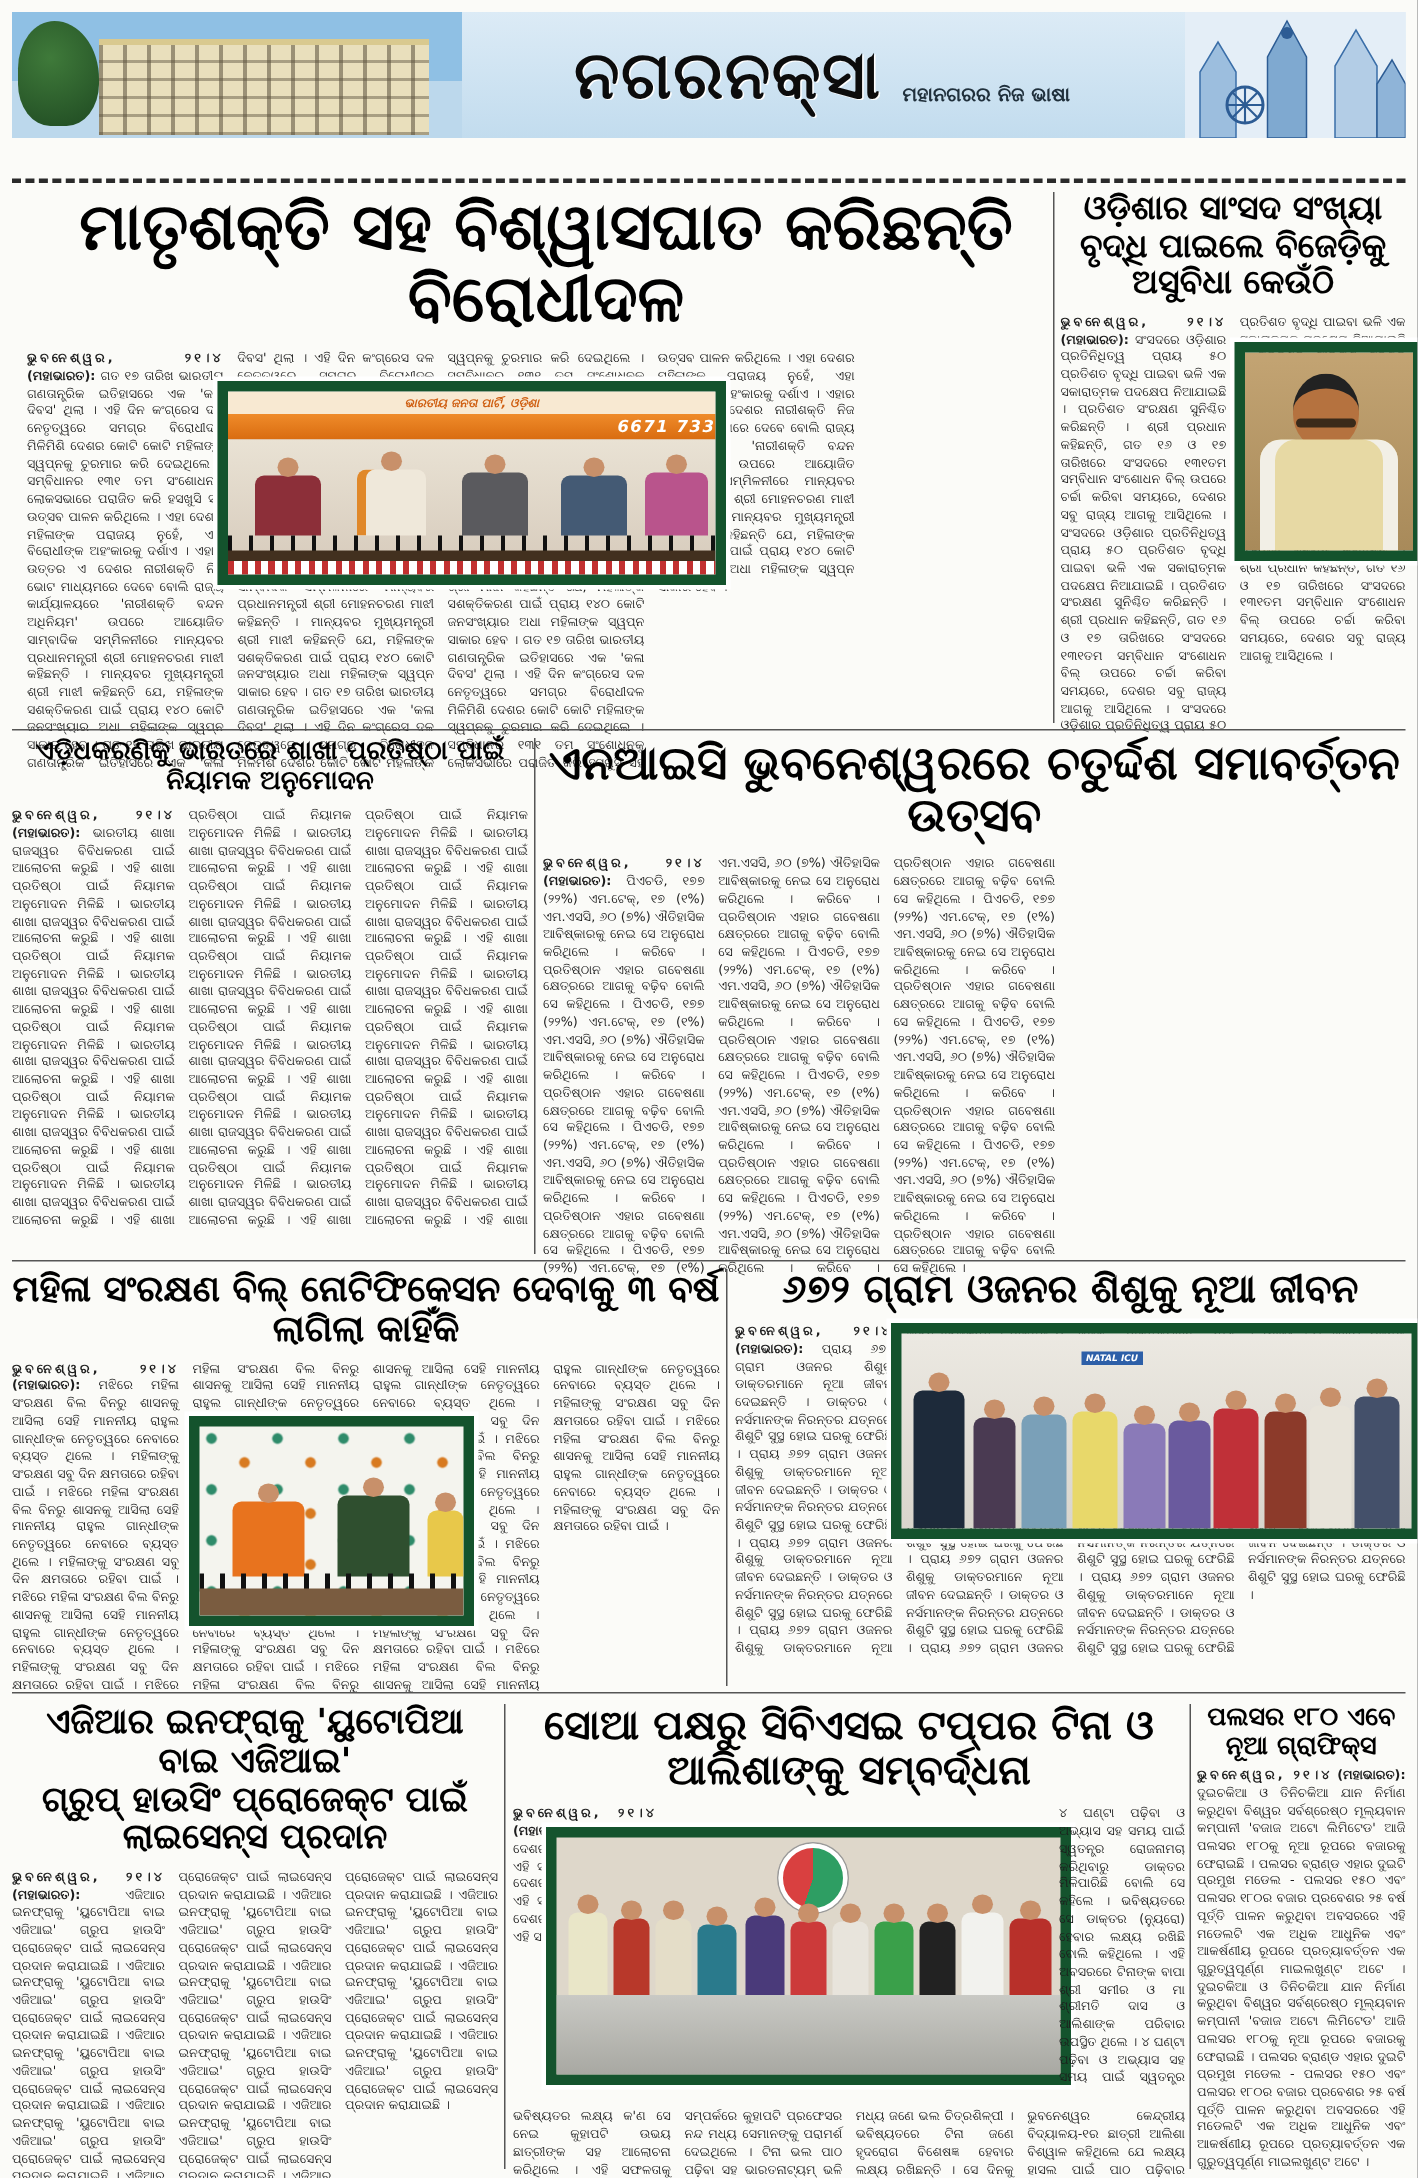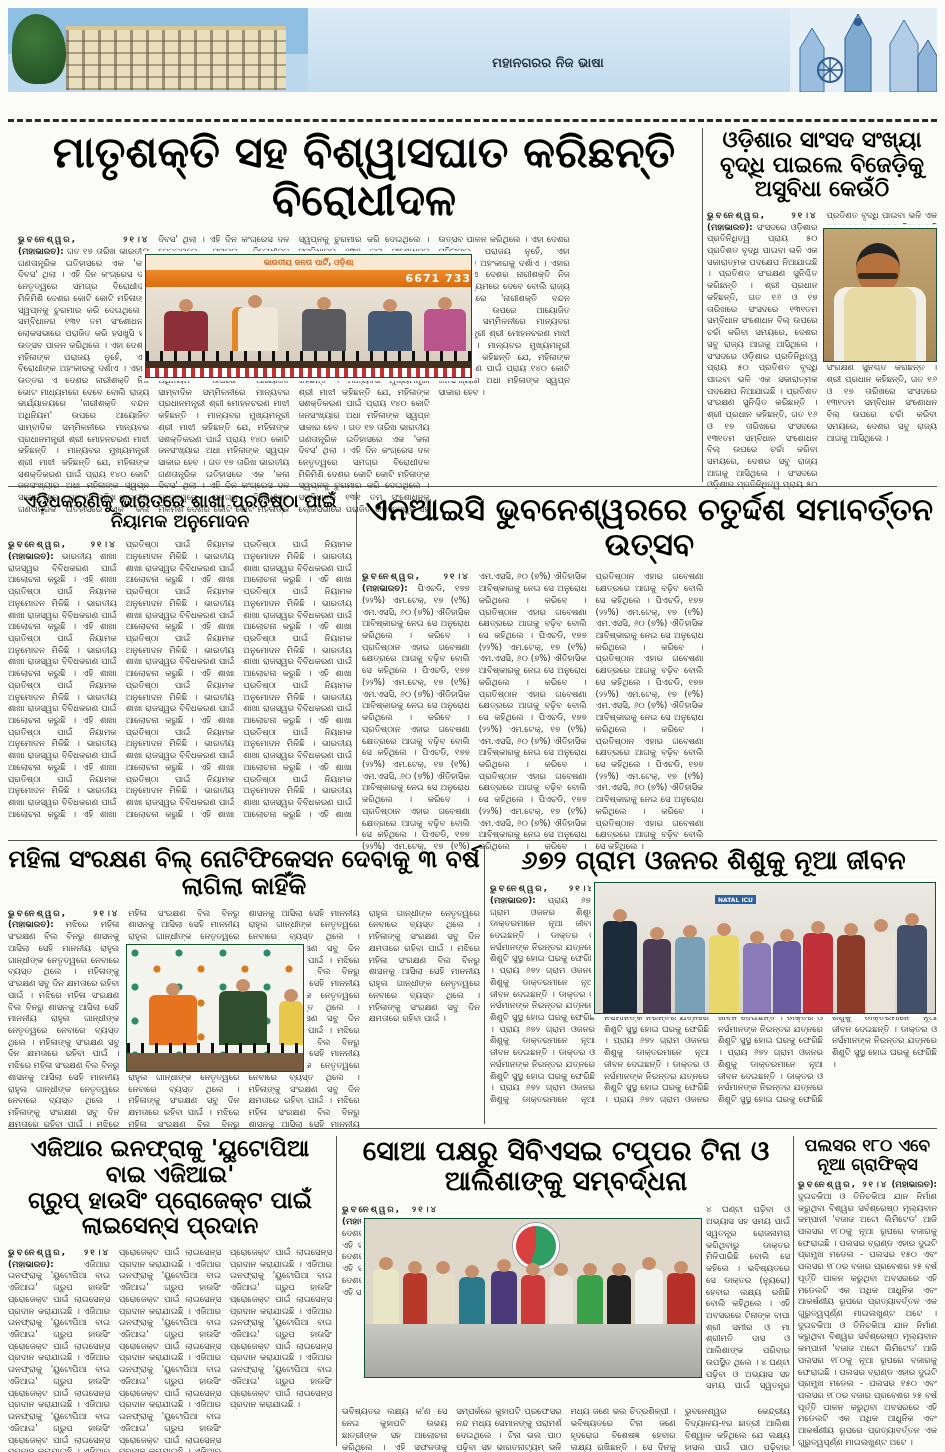--- a/index.html
+++ b/index.html
@@ -28,21 +28,21 @@
   .dashrule{left:8px;top:119px;width:929px;height:0;border-top:3px dashed #2a2a2a;}
   
   .vrule{width:0;border-left:1px solid #555;}
   .hrule{height:0;border-top:1px solid #555;}
   
   .headline{font-weight:bold;color:#000;text-align:center;line-height:1.12;}
   .body-txt{font-size:8.5px;line-height:1.38;text-align:justify;color:#1d1d1d;overflow:hidden;column-gap:9px;column-fill:auto;}
   .dateline{font-weight:bold;letter-spacing:2px;}
   .agency{font-weight:bold;}
   
-  .photo{background:#ddd;border:1px solid #14532d;box-shadow:0 0 0 3px #fff;overflow:hidden;}
+  .photo{background:#ddd;border:7px solid #14532d;box-shadow:0 0 0 3px #fff;overflow:hidden;font-style:italic;}
   .person{position:absolute;border-radius:6px 6px 0 0;}
   .person::before{content:"";position:absolute;left:50%;transform:translateX(-50%);top:-12px;width:14px;height:13px;border-radius:50%;background:#c8906a;}
   .plusrow{height:9px;background:repeating-linear-gradient(90deg,#c23030 0 4px,#fff 4px 9px);}
   
   .banner1{height:15px;background:#f8e9d2;color:#cf5f12;font-size:8px;font-weight:bold;text-align:center;line-height:15px;}
   .banner2{height:17px;background:linear-gradient(#ef8b2a,#d96c10);color:#fff;font-size:11px;font-weight:bold;text-align:right;line-height:17px;letter-spacing:1px;}
   .table-bar{position:absolute;left:0;bottom:0;width:100%;background:#42301f;}
   .mics{position:absolute;left:0;bottom:14px;width:100%;height:12px;
      background:repeating-linear-gradient(90deg,#111 0 3px,transparent 3px 14px);}
   
@@ -56,20 +56,21 @@
 <body>
 
 <div class="page">
 
   <div class="abs masthead">
     <div class="abs mast-photo">
       <div class="tree"></div>
       <div class="building"></div>
     </div>
     <div class="abs mast-title-wrap">
+      <span class="mast-title">ନଗରନକ୍ସା</span>
       <span class="mast-tag">ମହାନଗରର ନିଜ ଭାଷା</span>
     </div>
     <div class="abs mast-art">
       <svg width="147" height="84" viewBox="0 0 147 84">
         <rect x="0" y="0" width="147" height="84" fill="#e4eef7"></rect>
         <path d="M10 84 V40 L22 20 L34 40 V84 Z" fill="#9cbede" stroke="#3a6ea8"></path>
         <path d="M55 84 V30 L68 6 L81 30 V84 Z" fill="#7fa9d0" stroke="#2d5c94"></path>
         <circle cx="68" cy="14" r="4" fill="#2d5c94"></circle>
         <path d="M100 84 V36 L114 12 L128 36 V84 Z" fill="#b3cde6" stroke="#3a6ea8"></path>
         <path d="M128 84 V48 L138 32 L147 48 V84 Z" fill="#8fb4d8" stroke="#2d5c94"></path>

